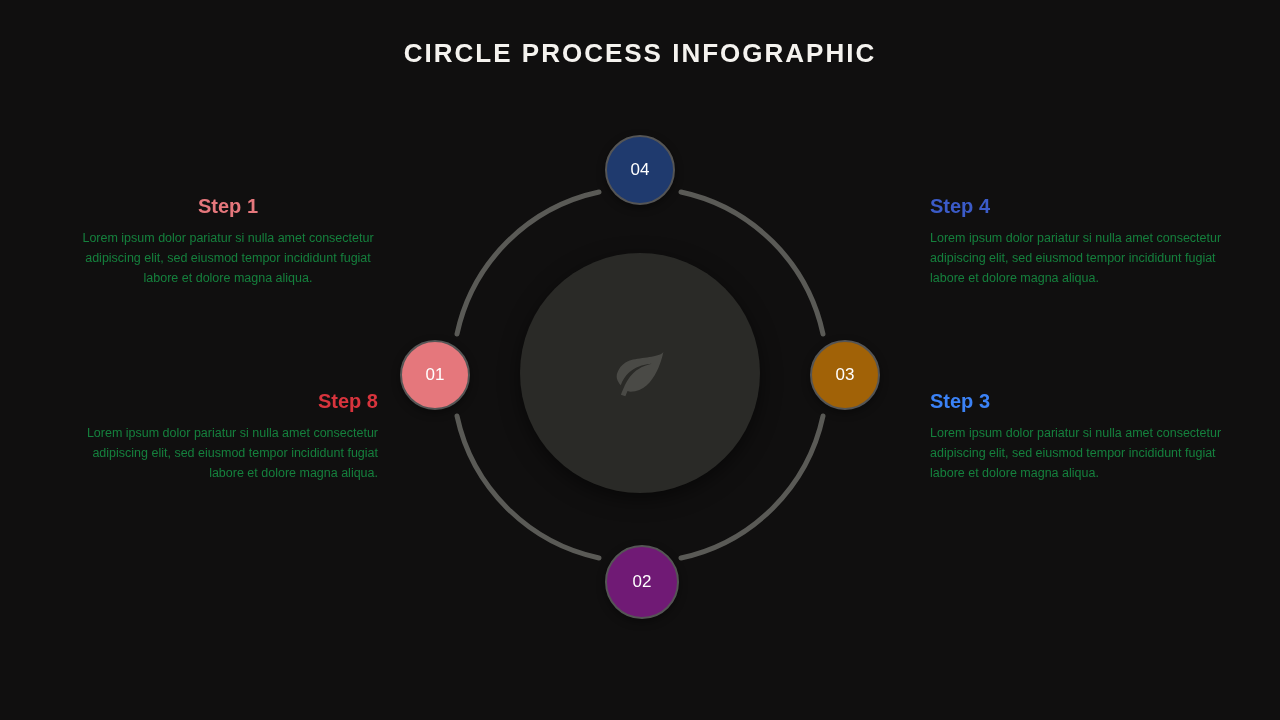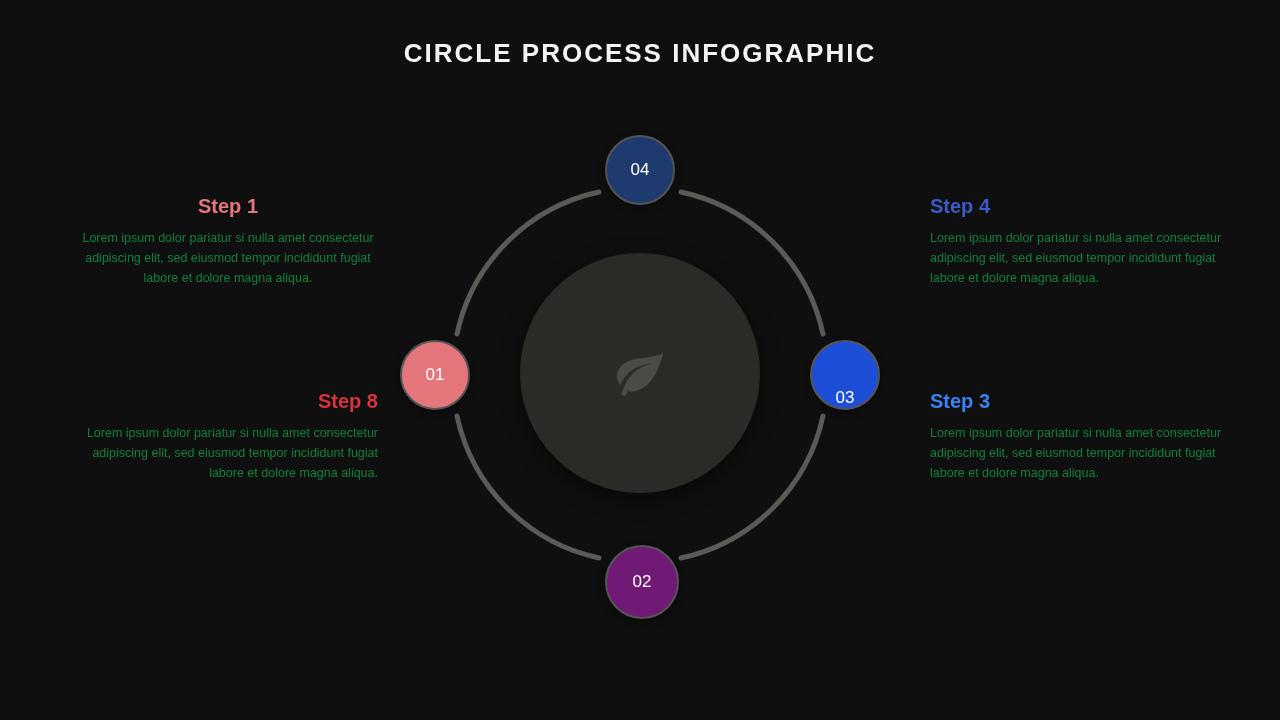--- a/index.html
+++ b/index.html
@@ -50,21 +50,21 @@
     border: 2px solid #555;
     display: flex;
     align-items: center;
     justify-content: center;
     color: #fff;
     font-size: 17px;
     font-weight: 400;
     box-shadow: 0 3px 8px rgba(0,0,0,0.4);
   }
   .node-top    { left: 605px; top: 135px; background: #1f3a6e; align-items: center; }
-  .node-right  { left: 810px; top: 340px; background: #1d4ed8; align-items: flex-end; }
+  .node-right  { left: 810px; top: 340px; background: #a16207; }
   .node-bottom { left: 605px; top: 545px; width: 74px; height: 74px; background: #701a75; }
   .node-left   { left: 400px; top: 340px; background: #e5777c; }
 
   .text-block {
     position: absolute;
     width: 300px;
   }
   .step-heading {
     font-size: 20px;
     font-weight: 700;

